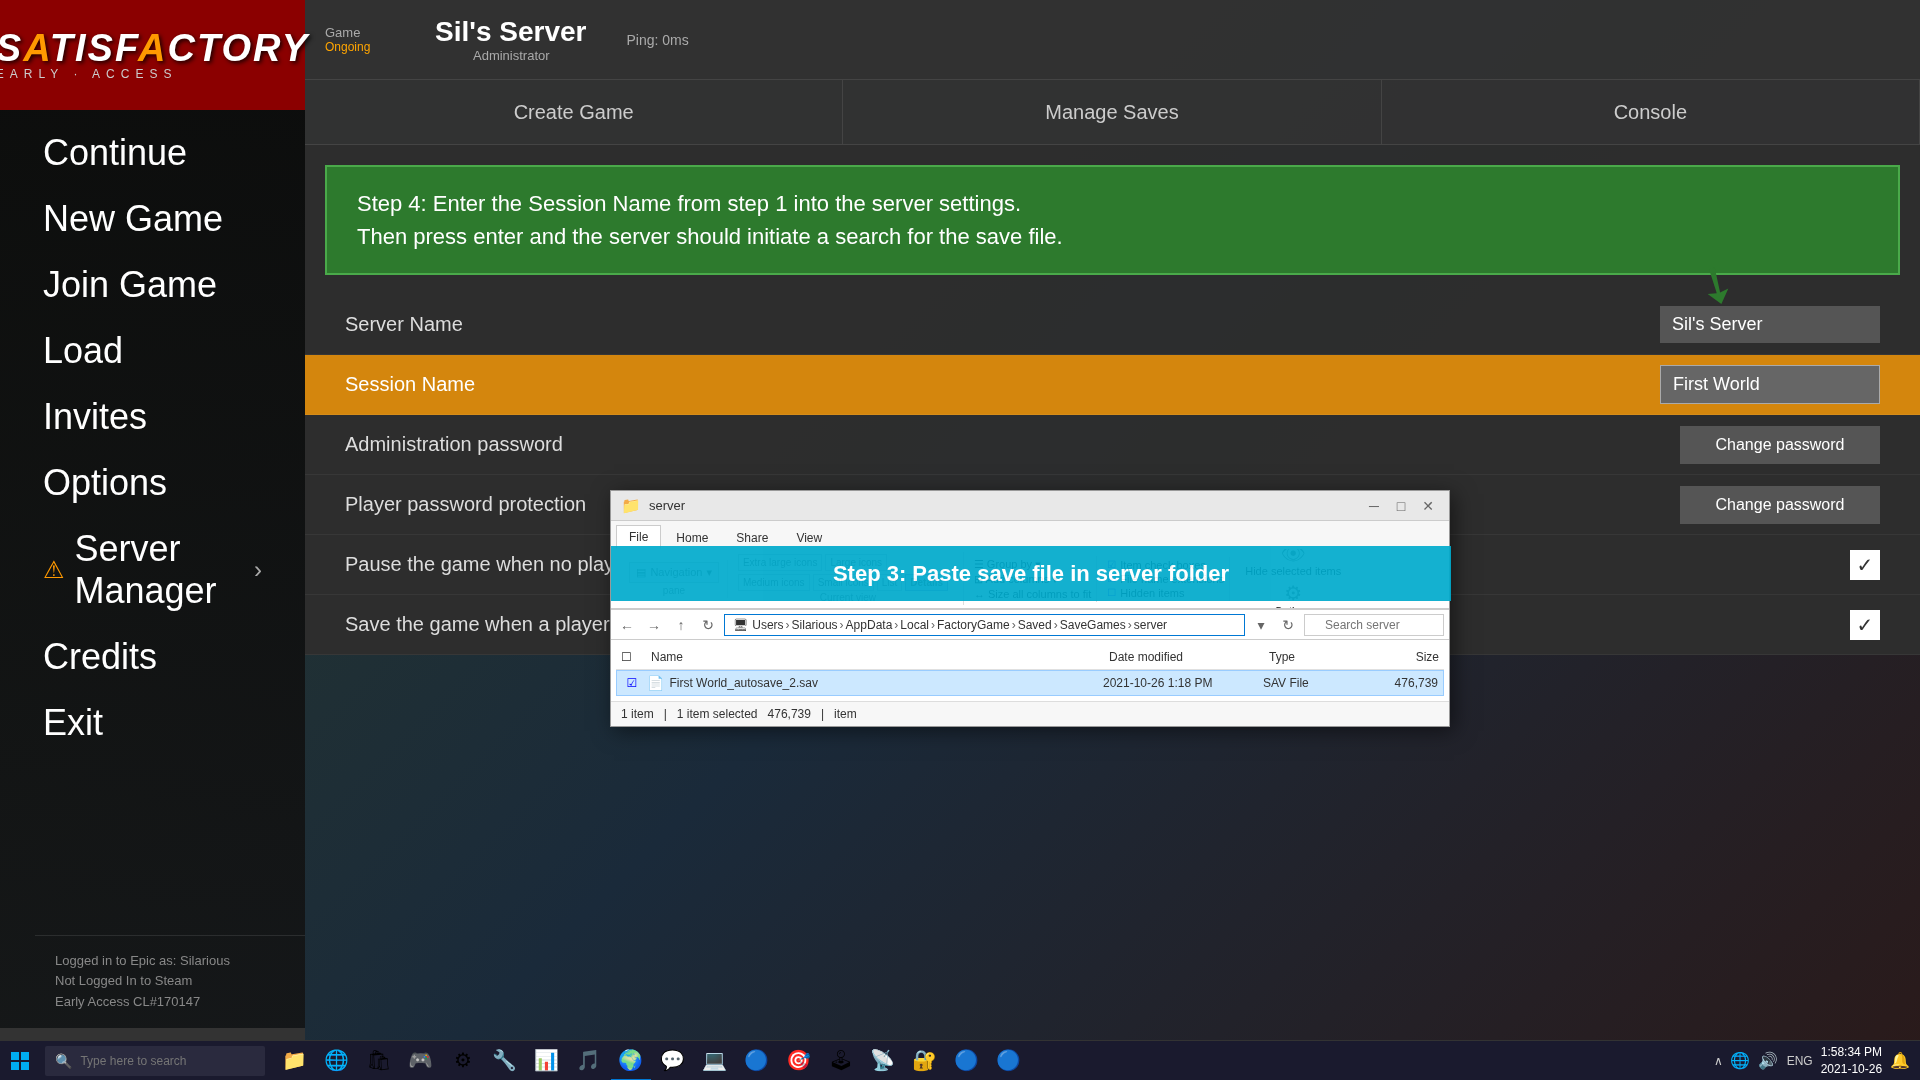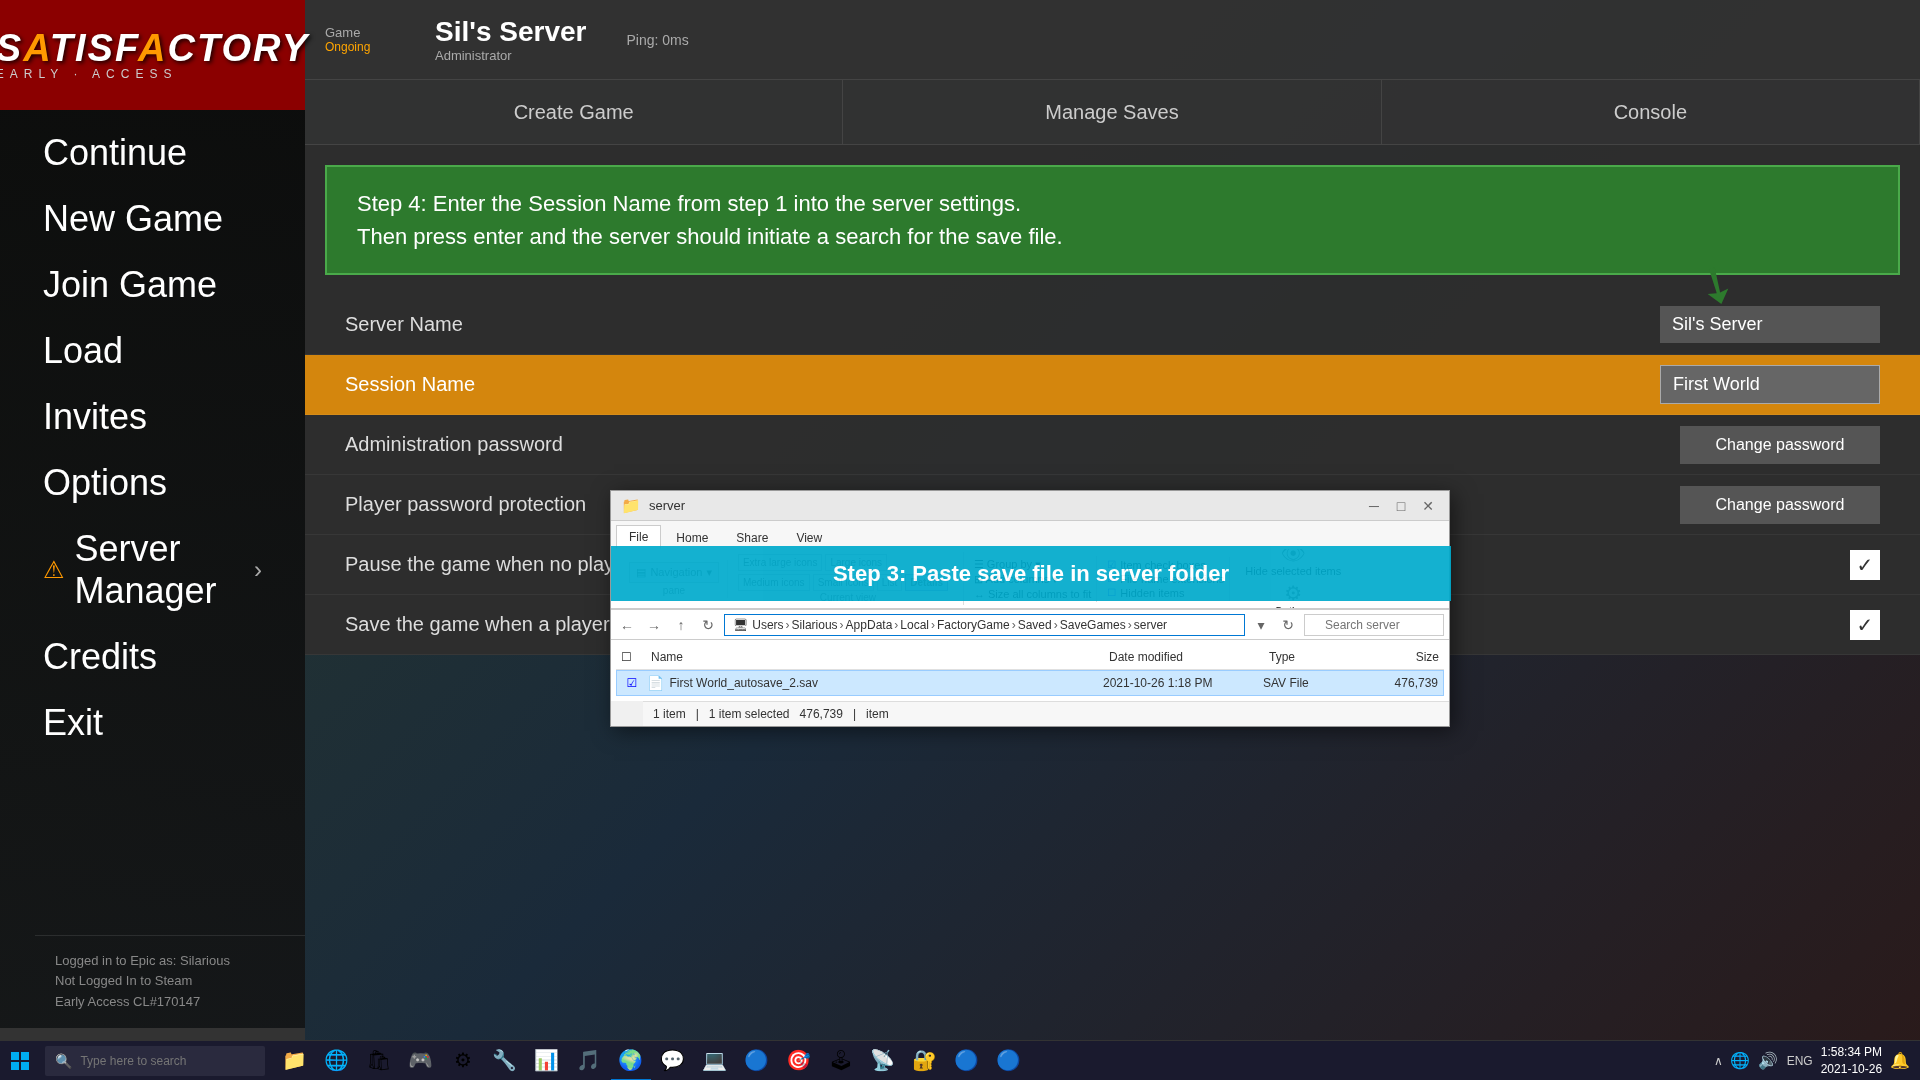--- a/index.html
+++ b/index.html
@@ -151,20 +151,21 @@
 
     .server-name-title {
       color: white;
       font-size: 28px;
       font-weight: 600;
     }
 
     .server-admin {
       color: #aaa;
       font-size: 13px;
+      margin-left: 38px;
     }
 
     .ping-info {
       color: #aaa;
       font-size: 14px;
       margin-right: auto;
     }
 
     
     .nav-tabs {
@@ -489,21 +490,20 @@
     .fe-statusbar {
       height: 22px;
       background: #f7f7f7;
       border-top: 1px solid #ddd;
       display: flex;
       align-items: center;
       padding: 12px 10px;
       font-size: 12px;
       color: #333;
       gap: 10px;
-      margin-left: 32px;
     }
 
     
     .step3-overlay {
       position: absolute;
       top: 55px; left: 0;
       width: 840px;
       height: 55px;
       background: #00aacc;
       display: flex;

